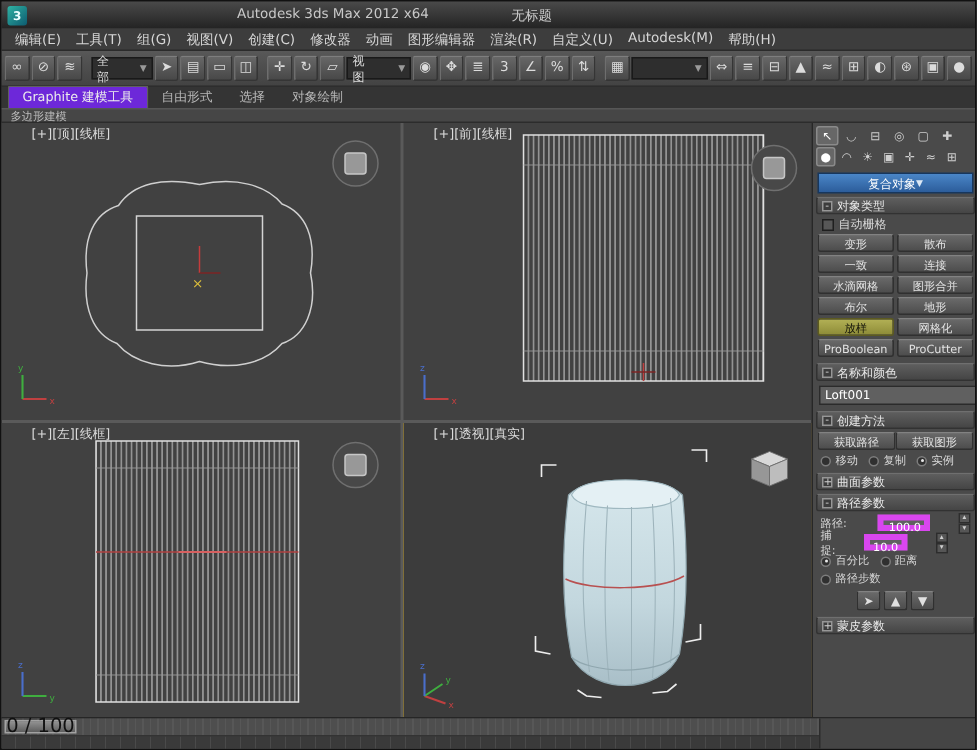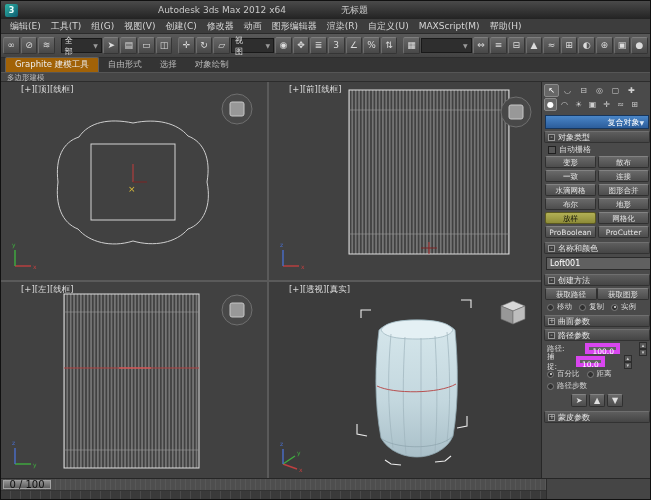--- a/index.html
+++ b/index.html
@@ -16,37 +16,37 @@
 .menu-item{padding:0 5px;color:#d6d6d6;white-space:nowrap}
 
 .toolbar{height:24px;background:linear-gradient(#585858,#434343);border-bottom:1px solid #2d2d2d;display:flex;align-items:center;padding:0 2px;gap:1px}
 .ti{width:17px;height:17px;border-radius:2px;background:linear-gradient(#676767,#484848);border:1px solid #353535;border-top-color:#7e7e7e;border-left-color:#6e6e6e;color:#dcdcdc;font-size:9px;line-height:15px;text-align:center;overflow:hidden}
 .tsel{height:15px;background:#2e2e2e;border:1px solid #191919;color:#ddd;font-size:8px;display:flex;align-items:center;justify-content:space-between;padding:0 3px;gap:16px}
 .tsel .arr{color:#9a9a9a;font-size:6px}
 .sep{width:4px}
 
 .ribbon-tabs{height:14px;background:#343434;display:flex;align-items:flex-end;padding-left:4px;font-size:8.5px}
 .rtab{padding:1px 9px;color:#b8b8b8;white-space:nowrap}
-.rtab.active{background:#a16207;color:#ececec;border:1px solid #5f5f5f;border-bottom:none;border-radius:2px 2px 0 0}
+.rtab.active{background:#6d28d9;color:#ececec;border:1px solid #5f5f5f;border-bottom:none;border-radius:2px 2px 0 0}
 .ribbon-strip{height:10px;background:#464646;border-top:1px solid #565656;border-bottom:1px solid #2c2c2c;font-size:7.5px;color:#bdbdbd;line-height:9px;padding-left:6px}
 
 .main{display:flex;height:396px}
 .viewports{width:540px;background:#5a5a5a;display:grid;grid-template-columns:266px 272px;grid-template-rows:198px 196px;gap:2px}
 .vp{position:relative;background:#414141;overflow:hidden}
 .vp svg{position:absolute;inset:0;display:block}
 .vp.active{outline:1px solid #c9a227;outline-offset:-1px}
 .vp-label{position:absolute;top:2px;left:20px;font-size:8.5px;color:#dcdcdc;z-index:2;letter-spacing:0}
 
 .cmdpanel{width:111px;background:#4a4a4a;border-left:1px solid #272727;font-size:8px;position:relative}
 .cp-tabs{display:flex;gap:1px;padding:2px 2px 1px 2px}
 .cpi{width:15px;height:13px;text-align:center;line-height:12px;font-size:8px;color:#cfcfcf;border:1px solid transparent;border-radius:2px}
 .cpi.active{background:#676767;border:1px solid #8a8a8a;color:#fff}
 .cp-subtabs{display:flex;gap:1px;padding:0 2px 2px 2px}
 .cp-subtabs .cpi{width:13px}
-.cp-dd{margin:2px 3px;height:14px;background:linear-gradient(#4a86c8,#2c5d9b);border:1px solid #17365c;color:#fff;display:flex;align-items:center;justify-content:flex-end;padding:0 4px;font-size:8px}
+.cp-dd{margin:2px 3px;height:14px;background:linear-gradient(#4a86c8,#2c5d9b);border:1px solid #17365c;color:#fff;display:flex;align-items:center;justify-content:center;padding:0 4px;font-size:8px}
 .cp-dd .arr{font-size:6px;color:#dce8f5}
 .rollout-h{height:12px;background:linear-gradient(#5e5e5e,#454545);border:1px solid #323232;border-top-color:#6f6f6f;border-radius:2px;margin:2px 2px 1px 2px;display:flex;align-items:center;gap:3px;padding:0 3px;font-size:8px;color:#e8e8e8}
 .rh-sign{width:7px;height:7px;border:1px solid #979797;font-size:7px;line-height:5px;text-align:center;color:#d0d0d0;background:#3c3c3c}
 .autogrid-row{display:flex;align-items:center;gap:3px;padding:1px 6px;height:11px}
 .cb{width:8px;height:8px;background:#575757;border:1px solid #1f1f1f}
 .btn-grid{display:grid;grid-template-columns:1fr 1fr;gap:2px;padding:1px 3px 2px 3px}
 .cbtn{height:12px;background:linear-gradient(#696969,#4d4d4d);border:1px solid #303030;border-top-color:#828282;border-radius:2px;color:#e3e3e3;font-size:7.5px;text-align:center;line-height:11px;white-space:nowrap;overflow:hidden}
 .cbtn.active{background:linear-gradient(#b2b055,#8e8c38);border-color:#5c5a20;color:#14140a}
 .name-row{display:flex;gap:3px;padding:2px 4px;align-items:center}
 .name-input{flex:1;height:13px;background:#606060;border:1px solid #2b2b2b;color:#fff;font-size:8px;padding:0 3px;font-family:"DejaVu Sans",sans-serif}
@@ -59,21 +59,21 @@
 .plab{width:20px;font-size:7.5px}
 .spinval{width:36px;height:11px;background:#606060;border:4px solid #d946ef;color:#fff;font-size:7.5px;text-align:right;padding:0 2px;line-height:10px}
 .spinarr{display:flex;flex-direction:column;justify-content:center;color:#cfcfcf}
 .spinarr i{font-style:normal;font-size:5px;line-height:5px;width:8px;text-align:center;background:#565656;border:1px solid #2d2d2d}
 .pick-row{display:flex;gap:2px;justify-content:center;padding:2px}
 .pbtn{width:16px;height:13px;background:linear-gradient(#696969,#4d4d4d);border:1px solid #303030;border-top-color:#828282;border-radius:2px;color:#e0e0e0;font-size:8px;text-align:center;line-height:12px}
 
 .bottombar{height:23px;background:#444;border-top:1px solid #262626;display:flex}
 .tl-left{width:545px}
 .tl-slider{height:12px;position:relative;background:repeating-linear-gradient(90deg,#4e4e4e 0 4px,#575757 4px 5px);border-bottom:1px solid #333}
-.tl-handle{position:absolute;left:2px;top:1px;width:48px;height:9px;background:linear-gradient(#929292,#5e5e5e);border:1px solid #a2a2a2;font-size:10px;color:#101010;text-align:center;line-height:8px}
+.tl-handle{position:absolute;left:2px;top:1px;width:48px;height:9px;background:linear-gradient(#929292,#5e5e5e);border:1px solid #a2a2a2;font-size:13px;color:#101010;text-align:center;line-height:8px}
 .tl-ruler{height:10px;background:repeating-linear-gradient(90deg,#3a3a3a 0 9px,#4a4a4a 9px 10px)}
 .tl-right{flex:1;background:#454545;border-left:1px solid #2c2c2c}
 </style>
 </head>
 <body>
 
 <div class="window">
 
   <div class="titlebar">
     <div class="logo">3</div>
@@ -85,21 +85,21 @@
     <span class="menu-item">编辑(E)</span>
     <span class="menu-item">工具(T)</span>
     <span class="menu-item">组(G)</span>
     <span class="menu-item">视图(V)</span>
     <span class="menu-item">创建(C)</span>
     <span class="menu-item">修改器</span>
     <span class="menu-item">动画</span>
     <span class="menu-item">图形编辑器</span>
     <span class="menu-item">渲染(R)</span>
     <span class="menu-item">自定义(U)</span>
-    <span class="menu-item">MAXScript(M)</span>
+    <span class="menu-item">Autodesk(M)</span>
     <span class="menu-item">帮助(H)</span>
   </div>
 
   <div class="toolbar">
     <div class="ti">∞</div>
     <div class="ti">⊘</div>
     <div class="ti">≋</div>
     <div class="sep"></div>
     <div class="tsel" style="width:42px">
       <span>全部</span>

